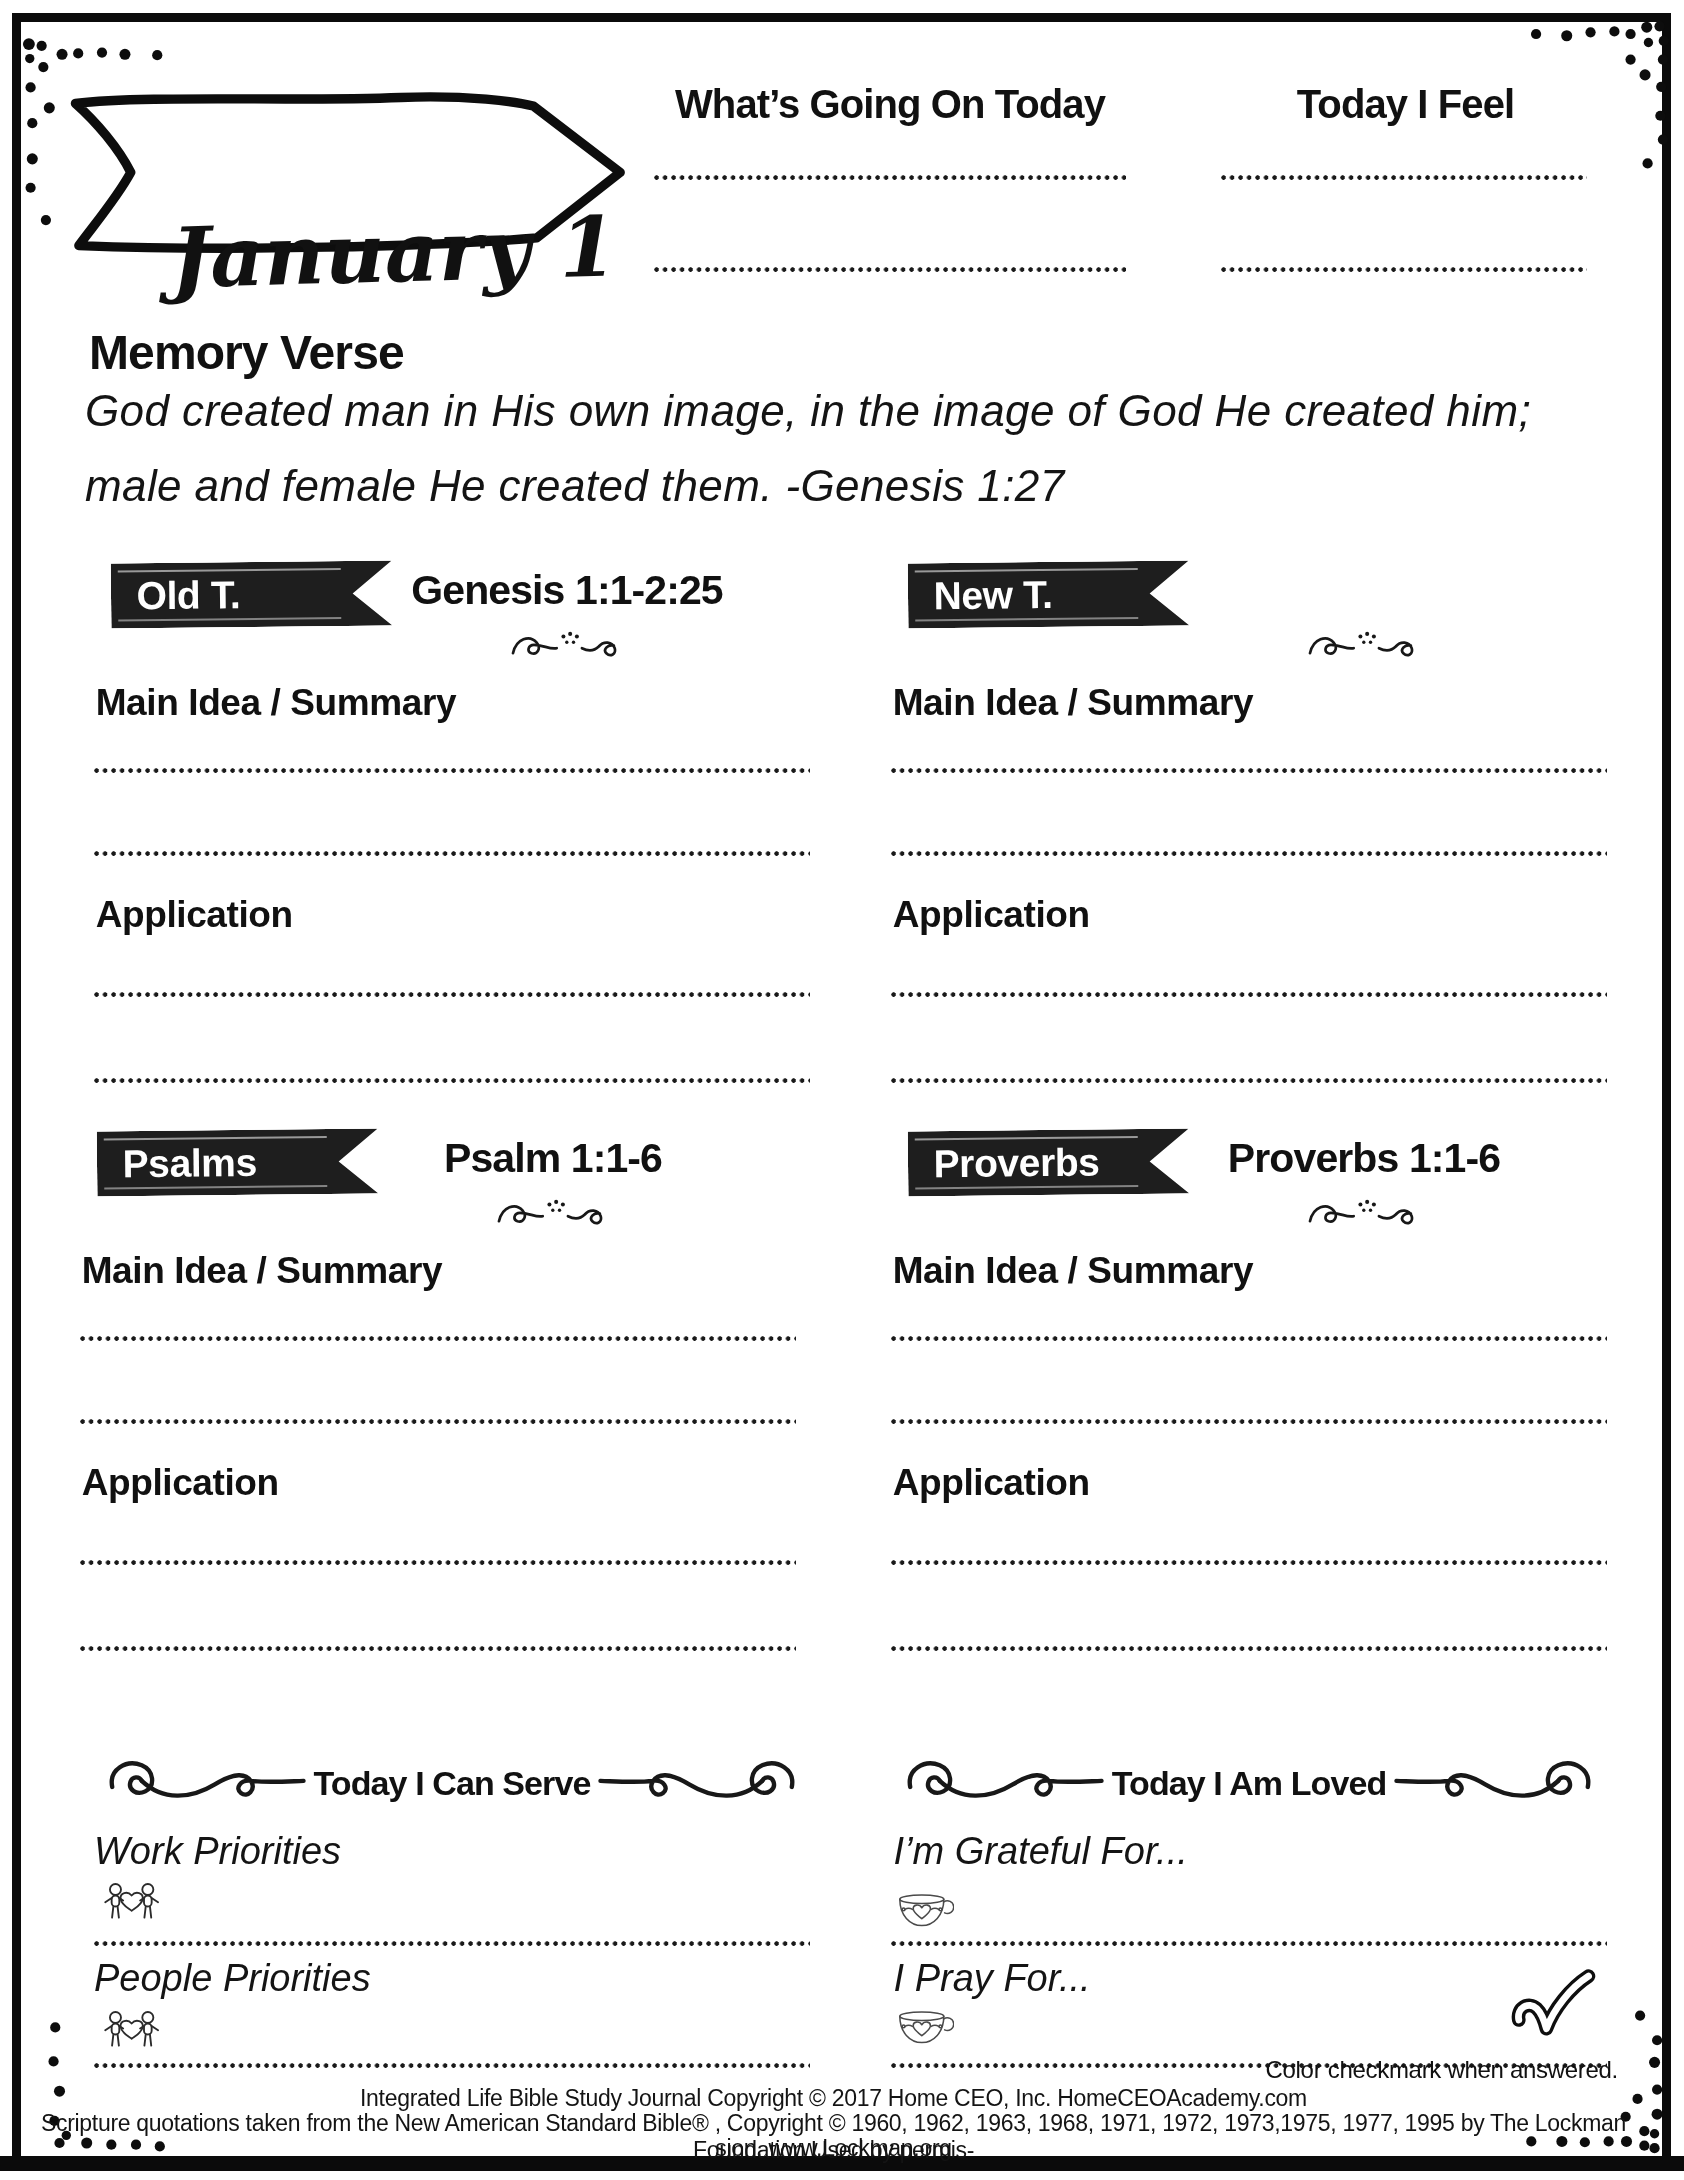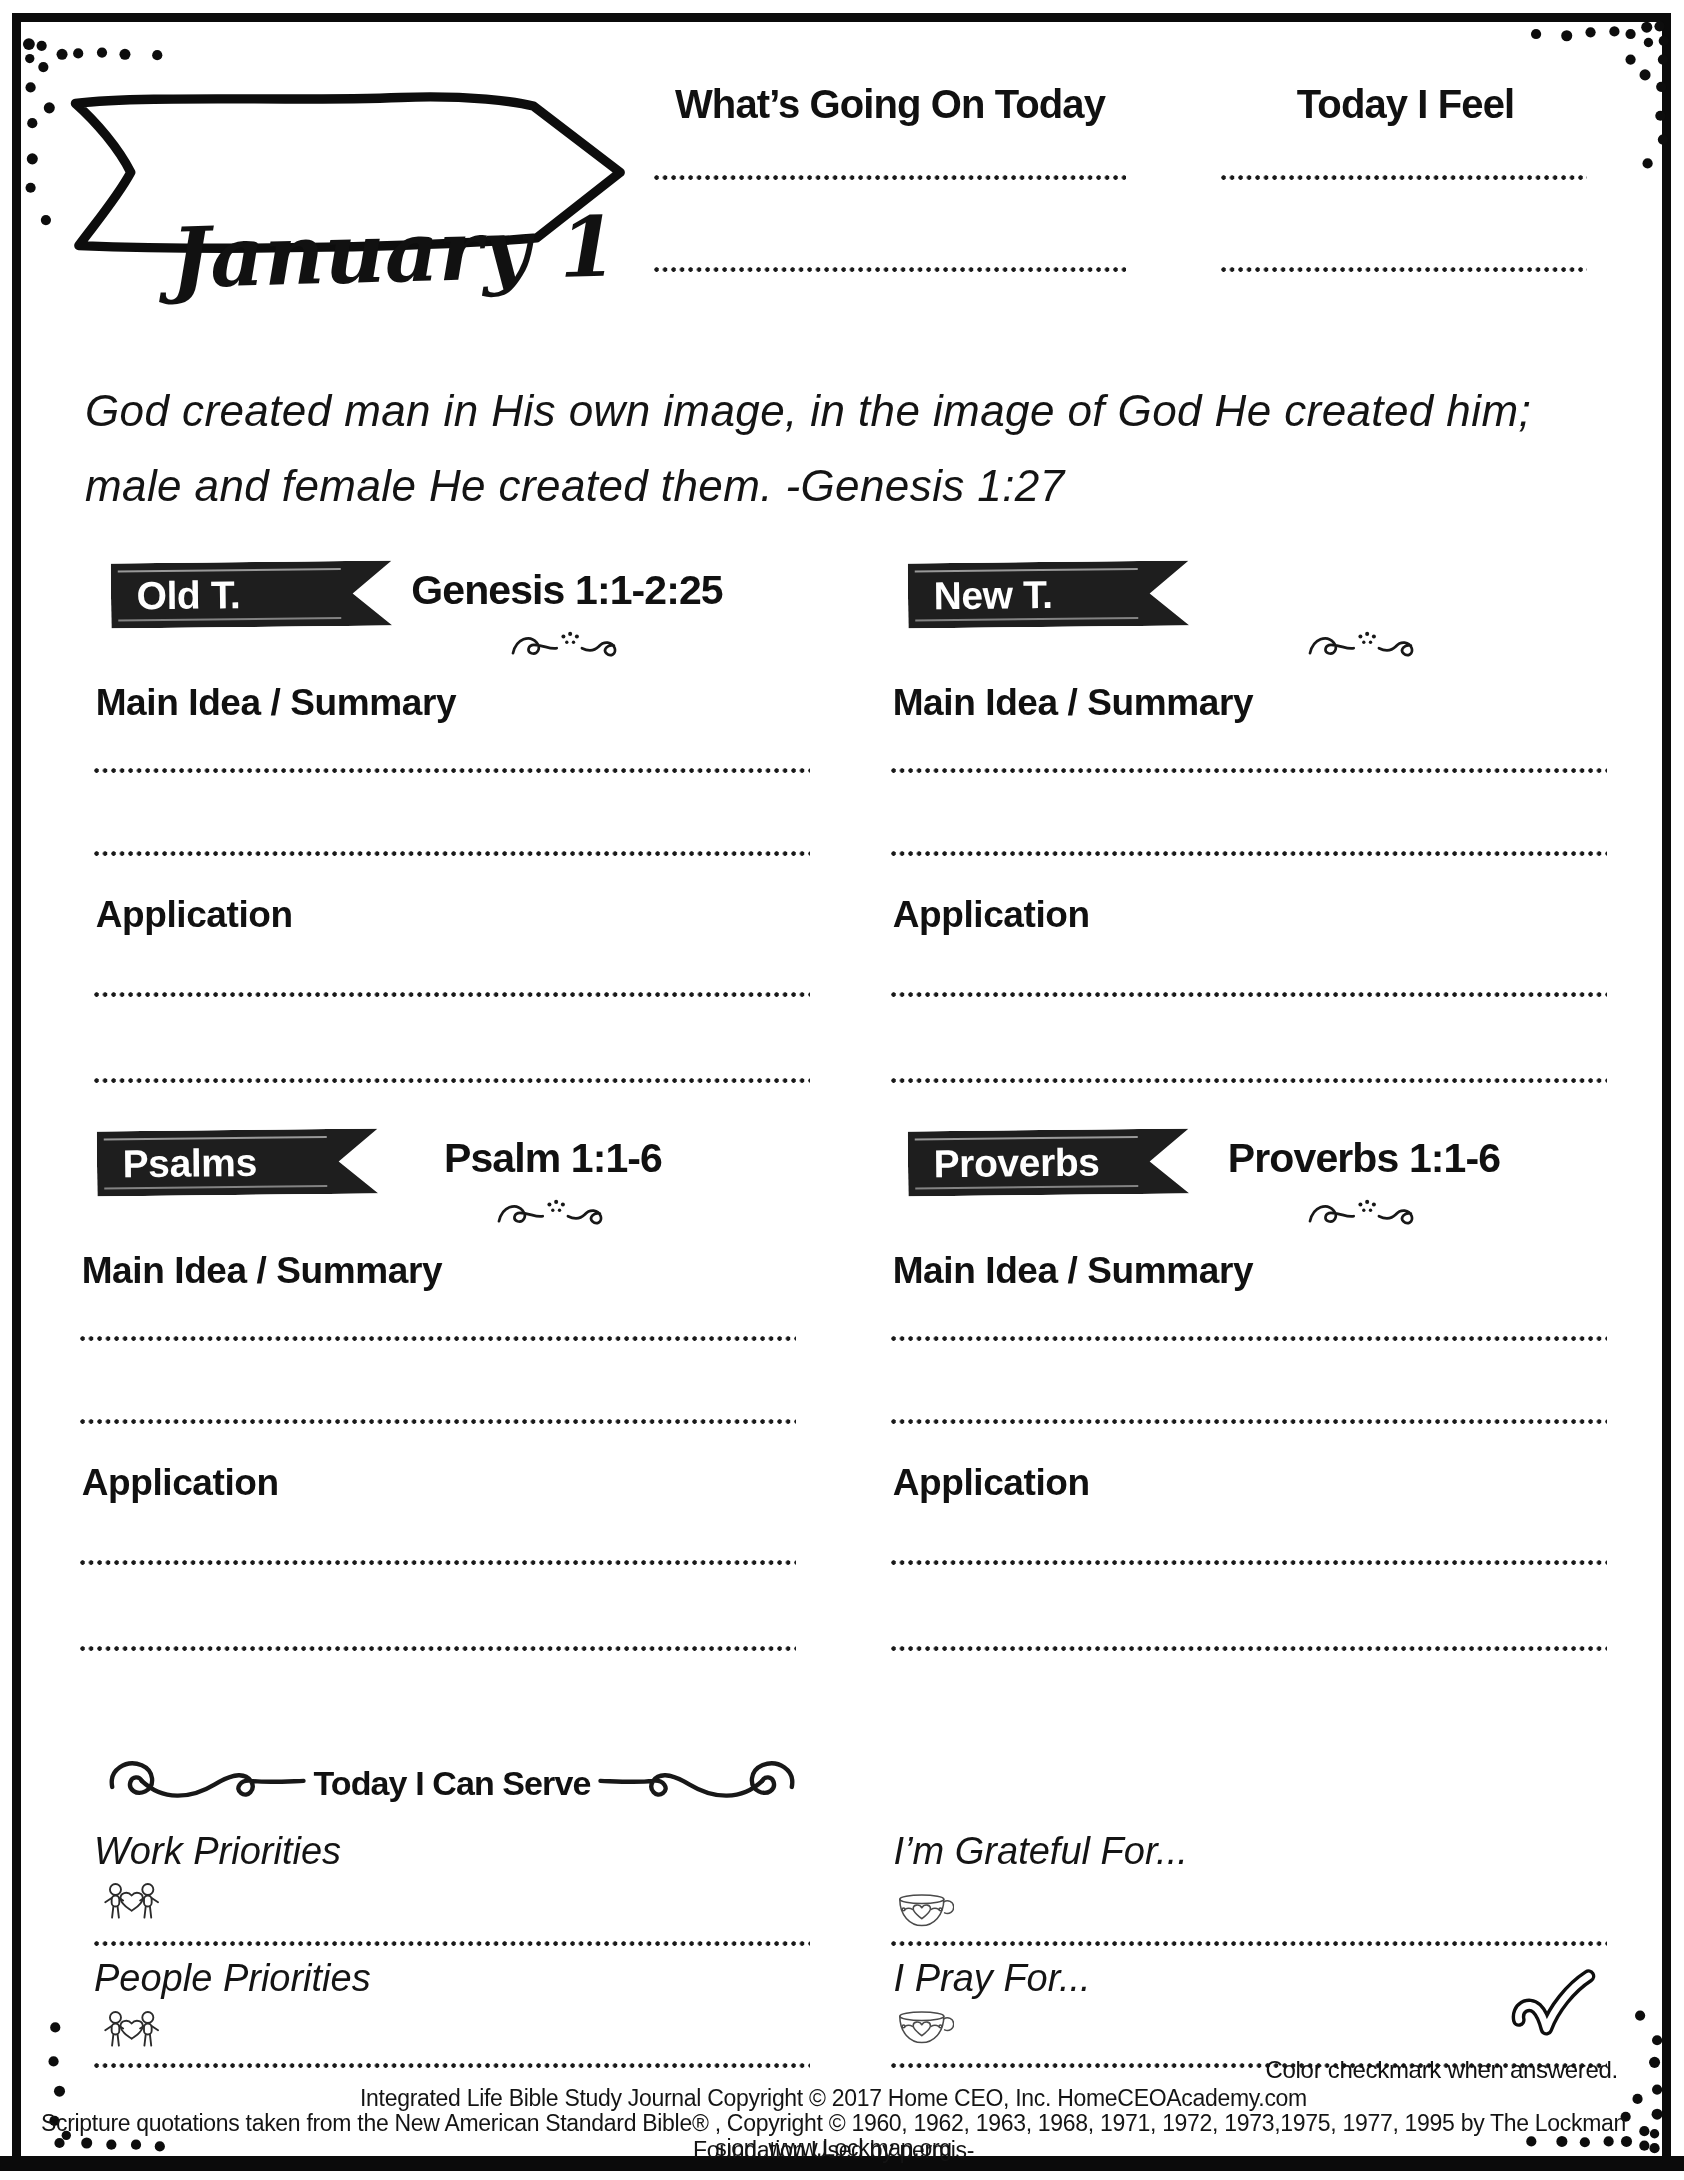--- a/index.html
+++ b/index.html
@@ -130,20 +130,21 @@
     <div class="jan-text">January 1</div>
   </div>
 
   <div class="abs h-title" style="left:656px;top:82px;width:468px">What’s Going On Today</div>
   <div class="abs h-title" style="left:1197px;top:82px;width:417px">Today I Feel</div>
   <div class="dotline" style="left:654px;top:175px;width:472px"></div>
   <div class="dotline" style="left:654px;top:267px;width:472px"></div>
   <div class="dotline" style="left:1221px;top:175px;width:366px"></div>
   <div class="dotline" style="left:1221px;top:267px;width:366px"></div>
 
+  <div class="abs mv-title" style="left:89px;top:325px">Memory Verse</div>
   <div class="abs script verse" style="left:85px;top:373px;width:1465px">God created man in His own image, in the image of God He created him; male and female He created them. -Genesis 1:27</div>
 
   <div class="section" style="left:94px;top:558px">
     <div class="ribbon">
         <span>Old T.</span>
       </div>
     <div class="ref">Genesis 1:1-2:25</div>
     <svg class="squiggle" width="128" height="37" viewBox="0 0 150 44">
       <path class="ln" stroke-width="3.2" d="M6 30 C10 12 26 8 34 17 C40 24 35 32 28 30 C22 28 24 20 31 20 C42 20 50 26 58 24"></path>
       <g fill="#181818">
@@ -268,20 +269,31 @@
         <circle cx="55" cy="10" r="6.5"></circle>
         <rect x="50.5" y="17" width="9" height="13" rx="4.5"></rect>
         <path d="M52.5 30 L51 43 M57.5 30 L59 43 M50.5 20 L46 23 M59.5 20 L67 25"></path>
         <path d="M36 17 C31 11 22 14 23 21 C24 28 32 32 36 35 C40 32 48 28 49 21 C50 14 41 11 36 17 Z"></path>
       </g>
     </svg>
     <div class="dotline" style="top:308px"></div>
   </div>
 
   <div class="bottom-block" style="left:891px;top:1755px">
+    <div class="bb-header">
+      <svg width="200" height="53" viewBox="0 0 230 60">
+        <path class="ln" stroke-width="5" d="M6 34 C2 14 22 2 40 9 C54 15 56 33 44 39 C34 44 24 37 27 28 C29 22 37 21 40 27"></path>
+        <path class="ln" stroke-width="5" d="M40 27 C64 50 96 48 124 31 C147 17 160 18 166 28 C171 37 162 47 154 41 C147 36 153 25 166 27 C182 29 198 28 226 27"></path>
+      </svg>
+      <div class="bb-title">Today I Am Loved</div>
+      <svg width="200" height="53" viewBox="0 0 230 60" style="transform:scaleX(-1)">
+        <path class="ln" stroke-width="5" d="M6 34 C2 14 22 2 40 9 C54 15 56 33 44 39 C34 44 24 37 27 28 C29 22 37 21 40 27"></path>
+        <path class="ln" stroke-width="5" d="M40 27 C64 50 96 48 124 31 C147 17 160 18 166 28 C171 37 162 47 154 41 C147 36 153 25 166 27 C182 29 198 28 226 27"></path>
+      </svg>
+    </div>
     <div class="bb-label script" style="left:2.6px;top:75px">I’m Grateful For...</div>
     <svg class="abs" style="left:1.7px;top:135px" width="61" height="44" viewBox="0 0 72 52">
       <g fill="none" stroke="#4a4a4a" stroke-width="1.8" stroke-linecap="round" stroke-linejoin="round">
         <ellipse cx="34" cy="11" rx="26" ry="5"></ellipse>
         <path d="M8 11 C8 30 20 42 34 42 C48 42 60 30 60 11"></path>
         <path d="M60 14 a7.5 7.5 0 1 1 1 13"></path>
         <path d="M34 21 C31 16 23 17 24 23 C25 28 31 31 34 34 C37 31 43 28 44 23 C45 17 37 16 34 21 Z"></path>
         <path d="M14 23 c3 -2 6 -2 9 0 M45 23 c3 -2 6 -2 9 0"></path>
         <circle cx="12.5" cy="23" r="1.6"></circle>
           <circle cx="56" cy="23" r="1.6"></circle>

